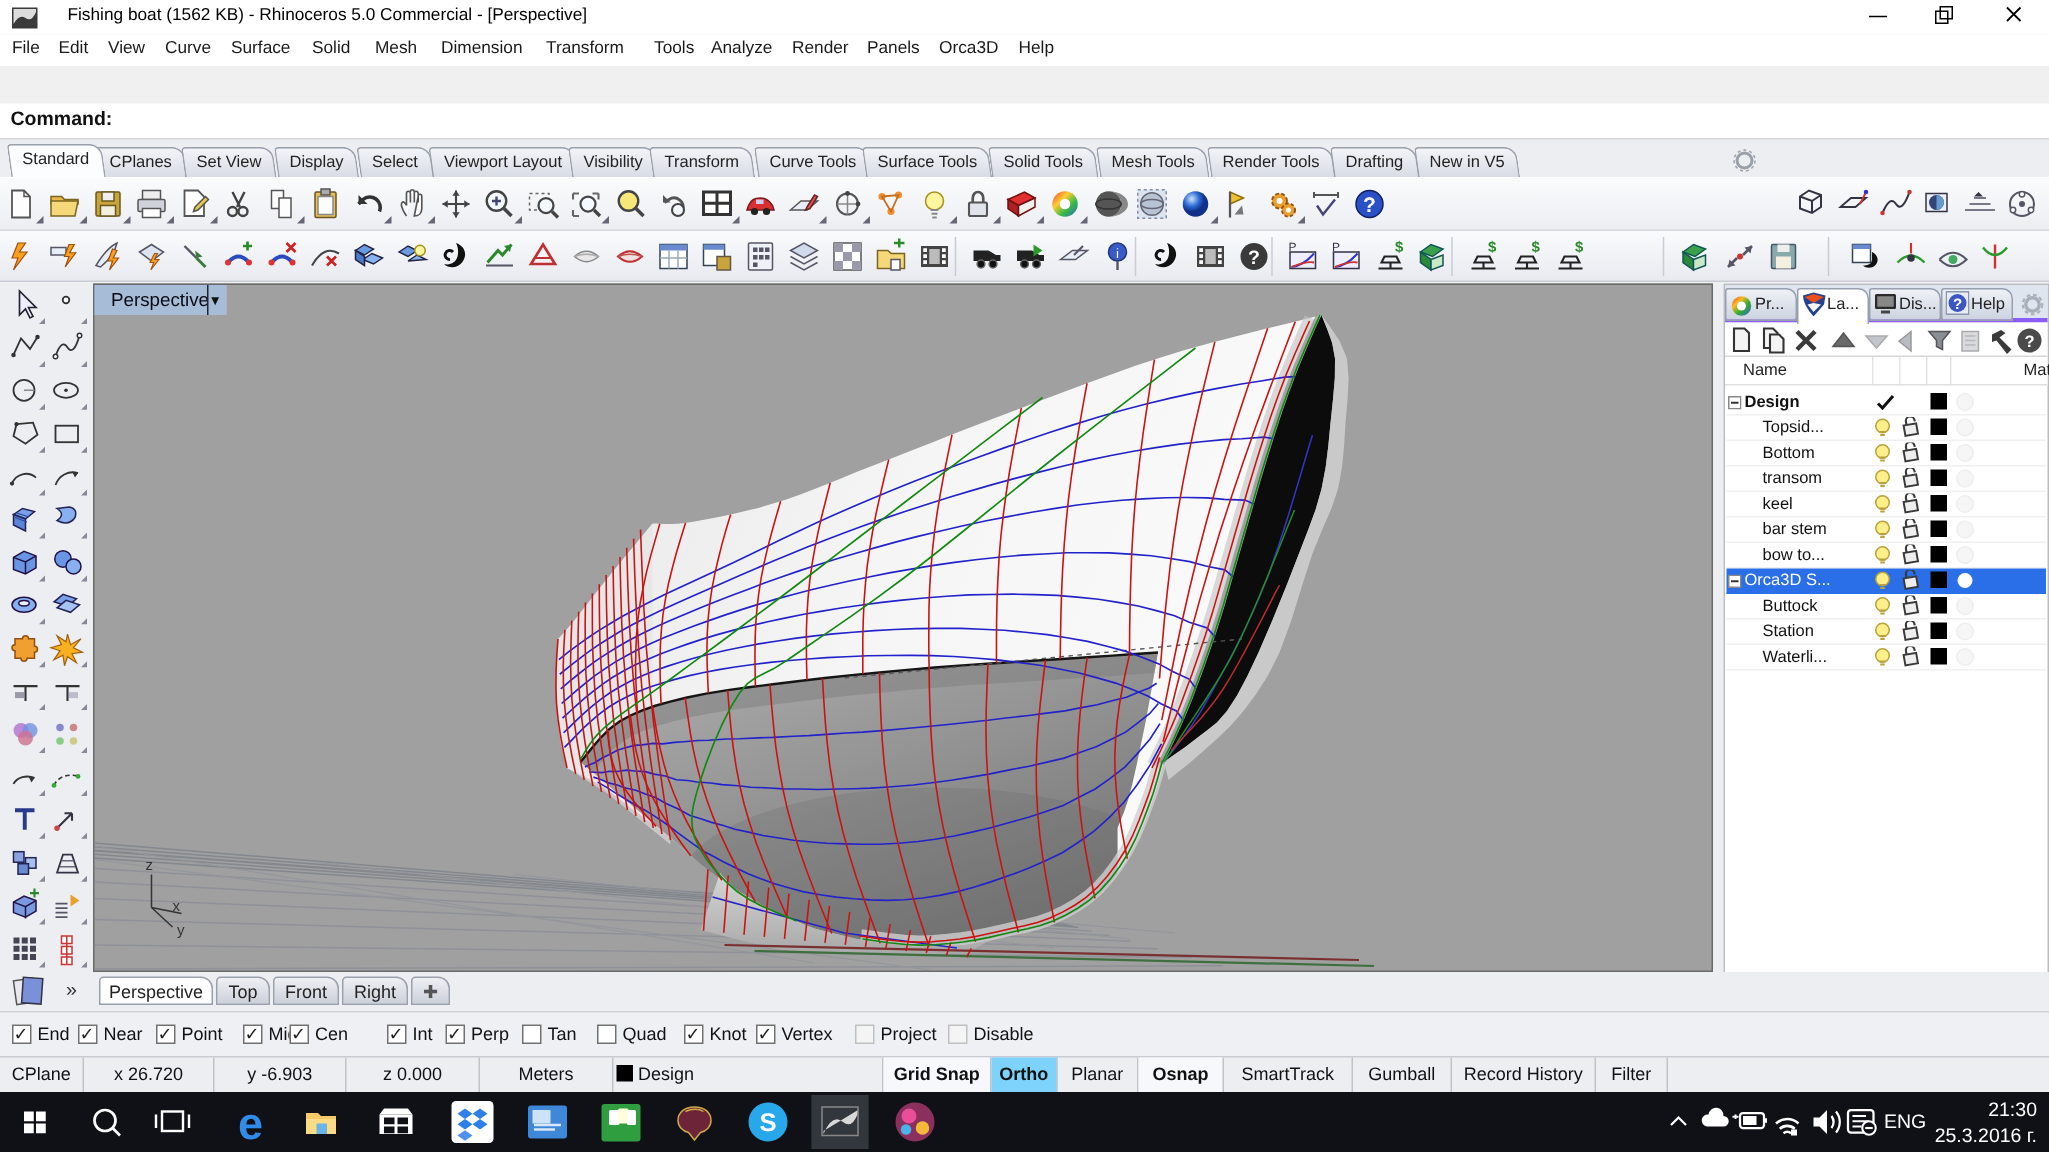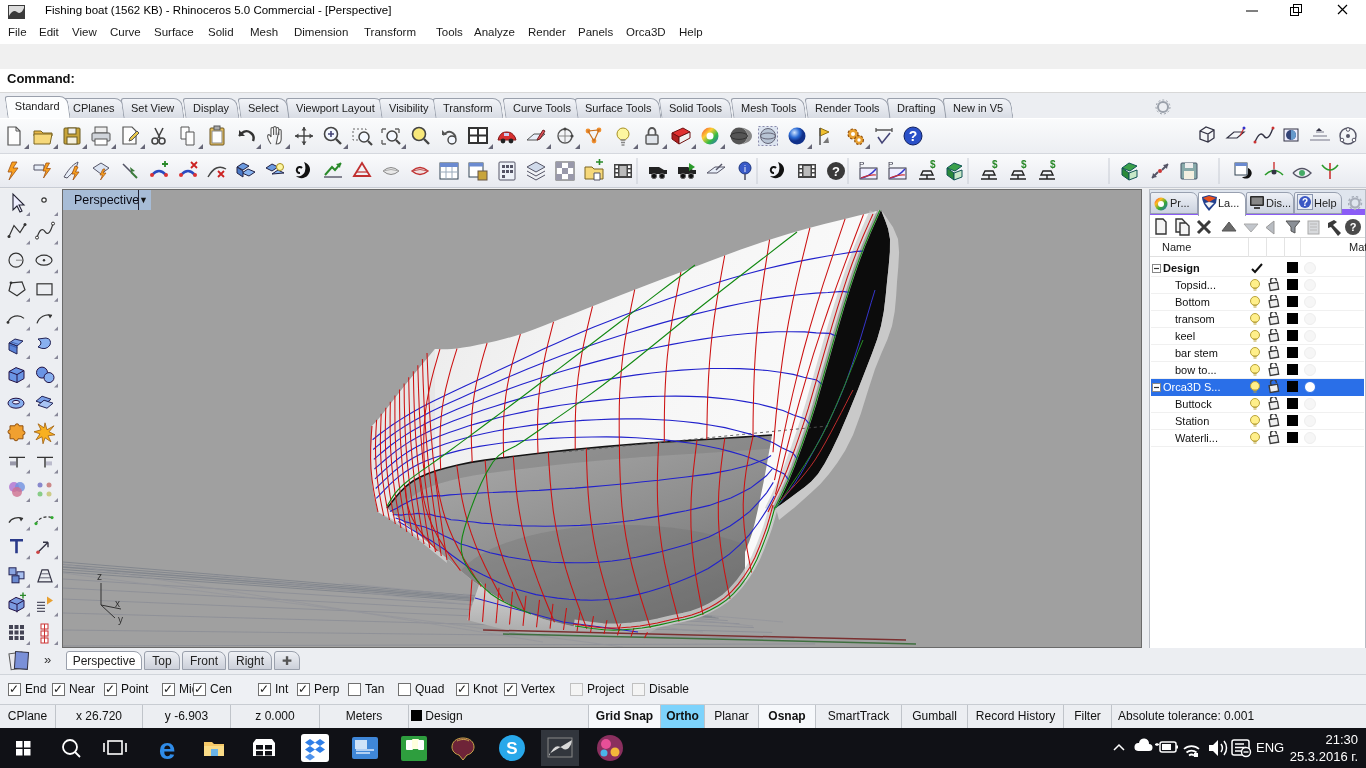--- a/index.html
+++ b/index.html
@@ -850,21 +850,21 @@
         <g stroke="#333" stroke-width="1" fill="none">
           <path d="M38,415 L38,393 M38,415 L58,419 M38,415 L52,428"></path>
         </g>
         <text x="34" y="390" font-size="10" fill="#333" font-family="Liberation Sans">z</text>
         <text x="52" y="417" font-size="10" fill="#333" font-family="Liberation Sans">x</text>
         <text x="55" y="433" font-size="10" fill="#333" font-family="Liberation Sans">y</text>
       </svg>
 <div id="vplabel">Perspective</div><div id="vplabelbtn">▼</div></div>
 <div id="splitter" class="abs"></div>
 <div id="rightpanel" class="abs">
-      <div style="position:absolute;left:0;top:0;width:215px;height:25px;background:#dfe5ee;border-bottom:6px solid #8b5cf6;">
+      <div style="position:absolute;left:0;top:0;width:215px;height:25px;background:#dfe5ee;border-bottom:3px solid #8b5cf6;">
         <div style="position:absolute;left:0px;top:2px;width:48px;height:22px;background:linear-gradient(#eef1f6,#ccd3e0);border:1px solid #98a0b0;border-bottom:1px solid #98a0b0;border-radius:2px 7px 0 0;z-index:1;font-size:11px;color:#222;padding:4px 0 0 19px;">Pr...</div>
         <div style="position:absolute;left:48px;top:2px;width:48px;height:24px;background:#fff;border:1px solid #98a0b0;border-bottom:none;border-radius:2px 7px 0 0;z-index:2;font-size:11px;color:#222;padding:4px 0 0 19px;">La...</div>
         <div style="position:absolute;left:96px;top:2px;width:48px;height:22px;background:linear-gradient(#eef1f6,#ccd3e0);border:1px solid #98a0b0;border-bottom:1px solid #98a0b0;border-radius:2px 7px 0 0;z-index:1;font-size:11px;color:#222;padding:4px 0 0 19px;">Dis...</div>
         <div style="position:absolute;left:144px;top:2px;width:48px;height:22px;background:linear-gradient(#eef1f6,#ccd3e0);border:1px solid #98a0b0;border-bottom:1px solid #98a0b0;border-radius:2px 7px 0 0;z-index:1;font-size:11px;color:#222;padding:4px 0 0 19px;">Help</div>
         <svg style="position:absolute;right:2px;top:6px" width="15" height="15">
           <circle cx="7" cy="7" r="4.5" fill="none" stroke="#a8aeba" stroke-width="2.2"></circle>
           <circle cx="7" cy="7" r="6.5" fill="none" stroke="#a8aeba" stroke-width="1.4" stroke-dasharray="2.4,2"></circle>
         </svg>
       </div>
       <svg style="position:absolute;left:3px;top:5px;z-index:5" width="16" height="16">
@@ -1105,21 +1105,20 @@
       <div class="sc" style="left:320px;width:89px;">Meters</div>
       <div style="position: absolute; left: 409px; top: 0px; width: 180px; height: 24px; text-align: left; padding: 4px 0px 0px 2px; border-right: 1px solid rgb(192, 196, 202);"><span style="display:inline-block;width:11px;height:11px;background:#000;vertical-align:-1px;"></span> Design</div>
       <div class="sc" style="left:589px;width:72px;font-weight:bold;background:#f6f8fb;">Grid Snap</div>
       <div class="sc" style="left:661px;width:44px;font-weight:bold;background:#7dd3fc;">Ortho</div>
       <div class="sc" style="left:705px;width:54px;">Planar</div>
       <div class="sc" style="left:759px;width:57px;font-weight:bold;background:#f6f8fb;">Osnap</div>
       <div class="sc" style="left:816px;width:86px;">SmartTrack</div>
       <div class="sc" style="left:902px;width:66px;">Gumball</div>
       <div class="sc" style="left:968px;width:96px;">Record History</div>
       <div class="sc" style="left:1064px;width:48px;">Filter</div>
-      <div class="sc" style="left:1112px;width:254px;text-align:left;padding-left:6px;border-right:none;">Absolute tolerance: 0.001</div>
     </div>
 <div id="taskbar" class="abs"><svg id="tbarsvg" width="1366" height="40">
         <g fill="#fff">
           <rect x="16" y="13" width="6.5" height="6.5"></rect>
           <rect x="24" y="13" width="6.5" height="6.5"></rect>
           <rect x="16" y="21" width="6.5" height="6.5"></rect>
           <rect x="24" y="21" width="6.5" height="6.5"></rect>
         </g>
         <circle cx="70" cy="19" r="7" fill="none" stroke="#fff" stroke-width="1.8"></circle>
         <path d="M75,24 L80,29" stroke="#fff" stroke-width="1.8"></path>

